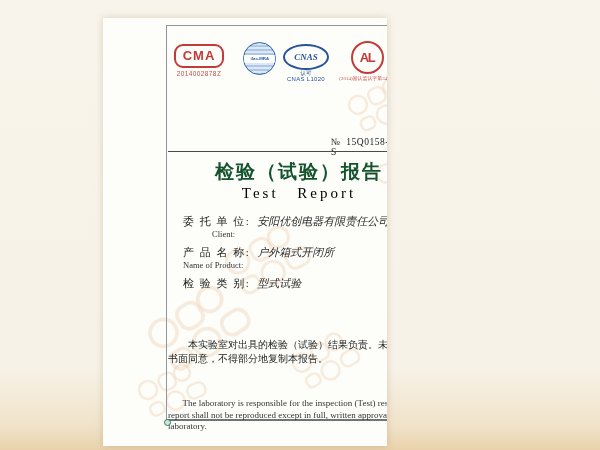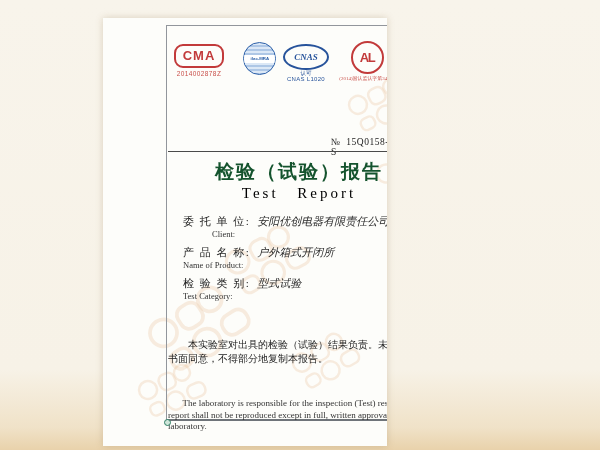--- a/index.html
+++ b/index.html
@@ -169,21 +169,20 @@
     <div class="field f0">
       <div class="zh"><span class="lab">委 托 单 位:</span><span class="val">安阳优创电器有限责任公司</span></div>
       <div class="en">Client:</div>
     </div>
     <div class="field f1">
       <div class="zh"><span class="lab">产 品 名 称:</span><span class="val">户外箱式开闭所</span></div>
       <div class="en">Name of Product:</div>
     </div>
     <div class="field f3">
       <div class="zh"><span class="lab">检 验 类 别:</span><span class="val">型式试验</span></div>
-      <div class="en">Test Category:</div>
     </div>
   </div>
 
   <div class="foot-zh">本实验室对出具的检验（试验）结果负责。未经实验室书面同意，不得部分地复制本报告。</div>
   <div class="foot-en">The laboratory is responsible for the inspection (Test) results. The report shall not be reproduced except in full, written approval of the laboratory.</div>
 
   <div class="stamp">
     <div class="s1"></div>
       <div class="s2"></div>
   </div>

